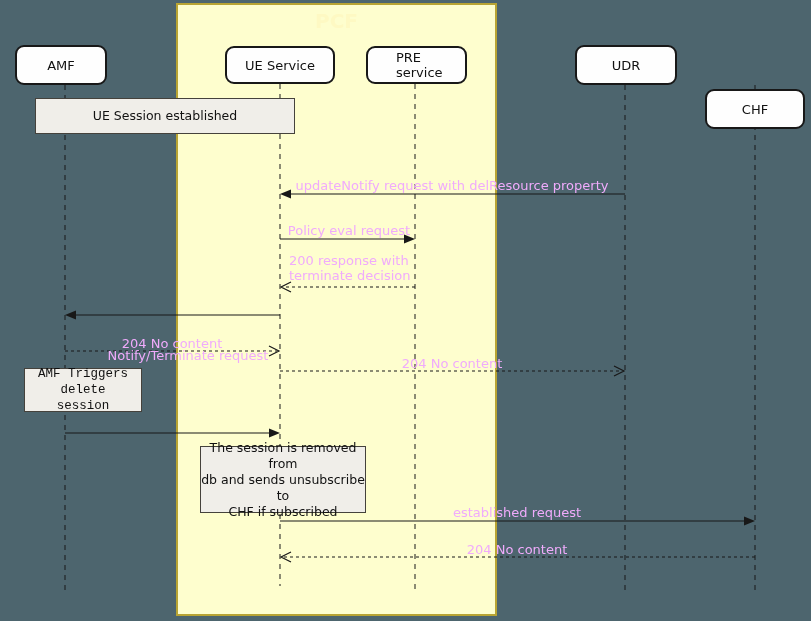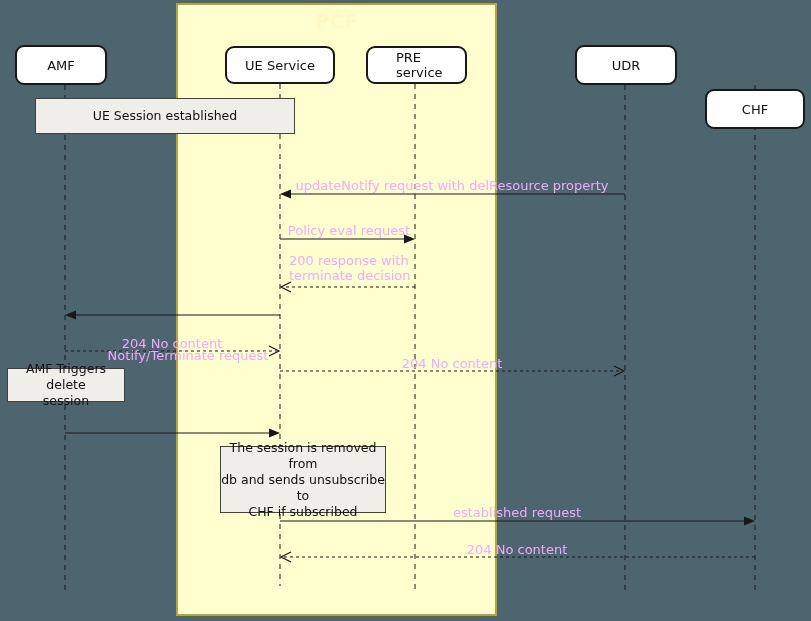--- a/index.html
+++ b/index.html
@@ -136,23 +136,23 @@
     <span>PRE service</span>
   </div>
   <div class="participant" style="left:575px; top:45px; width:102px; height:40px;">
     <span>UDR</span>
   </div>
   <div class="participant" style="left:705px; top:45px; width:100px; height:40px;margin-top:44px;">
     <span>CHF</span>
   </div>
 
   <div class="note" style="left:35px; top:98px; width:260px; height:36px;">UE Session established</div>
-  <div class="note" style="left:7px; top:368px; width:118px; height:34px;">AMF Triggers delete
+  <div class="note" style="left:24px; top:368px; width:118px; height:44px;font-family:Liberation Mono, monospace;">AMF Triggers delete
 session</div>
-  <div class="note" style="left:200px; top:446px; width:166px; height:67px;margin-left:20px;">The session is removed from
+  <div class="note" style="left:200px; top:446px; width:166px; height:67px;">The session is removed from
 db and sends unsubscribe to
 CHF if subscribed</div>
 
   <div class="msg" style="left:452px; top:178px;">updateNotify request with delResource property</div>
   <div class="msg" style="left:349px; top:223px;">Policy eval request</div>
   <div class="msg align-left" style="left:289px; top:253px;">200 response with
 terminate decision</div>
   <div class="msg" style="left:188px; top:300px;margin-top:48px;">Notify/Terminate request</div>
   <div class="msg" style="left:172px; top:336px;">204 No content</div>
   <div class="msg" style="left:452px; top:356px;">204 No content</div>

